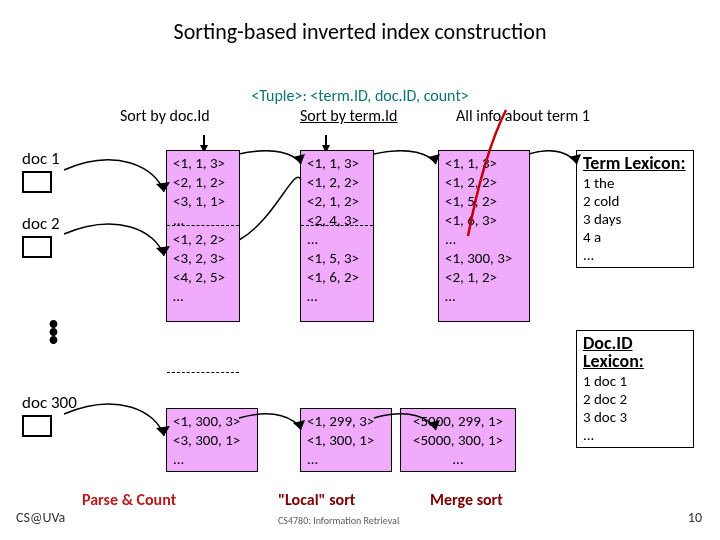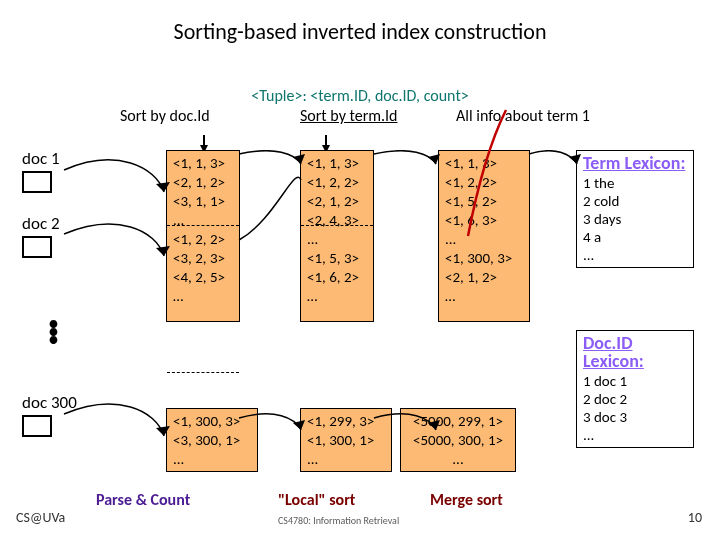--- a/index.html
+++ b/index.html
@@ -21,39 +21,39 @@
   .a2 { top: 145px; left: 322px; }
   .col-label { position: absolute; font-size: 17px; }
   .col-label .box { border: 2px solid #000; width: 30px; height: 22px; margin-top: 2px; }
   .doc1 { top: 148px; left: 22px; }
   .doc2 { top: 213px; left: 22px; }
   .doc300 { top: 392px; left: 22px; }
   .vdots { position: absolute; left: 48px; top: 320px; font-size: 22px; line-height: 8px; letter-spacing: 0; }
   .table-box {
     position: absolute; border: 1.5px solid #000;
     font-size: 15px; line-height: 19px;
-    padding: 3px 6px; background: #fdba74;
+    padding: 3px 6px; background: #f0abfc;
   }
   .tbl1a { left: 166px; top: 150px; width: 74px; height: 172px; }
   .tbl1b { left: 166px; top: 408px; width: 92px; height: 64px; }
   .tbl2a { left: 300px; top: 150px; width: 74px; height: 172px; }
   .tbl2b { left: 300px; top: 408px; width: 92px; height: 64px; }
   .tbl3a { left: 438px; top: 150px; width: 92px; height: 172px; }
   .tbl3b { left: 400px; top: 408px; width: 116px; height: 64px; text-align: center; }
   .dashed { position: absolute; border-top: 1.5px dashed #000; }
   .d1 { left: 167px; top: 225px; width: 72px; }
   .d2 { left: 167px; top: 372px; width: 72px; }
   .d3 { left: 301px; top: 225px; width: 72px; }
   .lex { position: absolute; left: 576px; border: 1.5px solid #000; padding: 3px 6px; font-size: 15px; line-height: 18px; width: 118px; }
-  .lex-title { color: #8b5cf6; text-decoration: underline; font-weight: bold; font-size: 18px; margin-bottom: 2px; }
+  .lex-title { color: #000000; text-decoration: underline; font-weight: bold; font-size: 18px; margin-bottom: 2px; }
   .lex1 { top: 150px; }
   .lex2 { top: 330px; }
   .swoosh { position: absolute; }
   .bottom-labels { position: absolute; top: 490px; font-size: 16px; font-weight: bold; }
-  .bl1 { left: 96px; color: #4c1d95; }
+  .bl1 { left: 82px; color: #b91c1c; }
   .bl2 { left: 278px; color: #7a0000; }
   .bl3 { left: 430px; color: #7a0000; }
   .bl-sub { font-size: 10px; color: #5c5c5c; font-weight: normal; }
   .footer-l { position: absolute; left: 16px; bottom: 14px; font-size: 14px; color: #333; }
   .footer-r { position: absolute; right: 18px; bottom: 14px; font-size: 14px; color: #333; }
 </style>
 </head>
 <body>
 
 <div class="title">Sorting-based inverted index construction</div>

